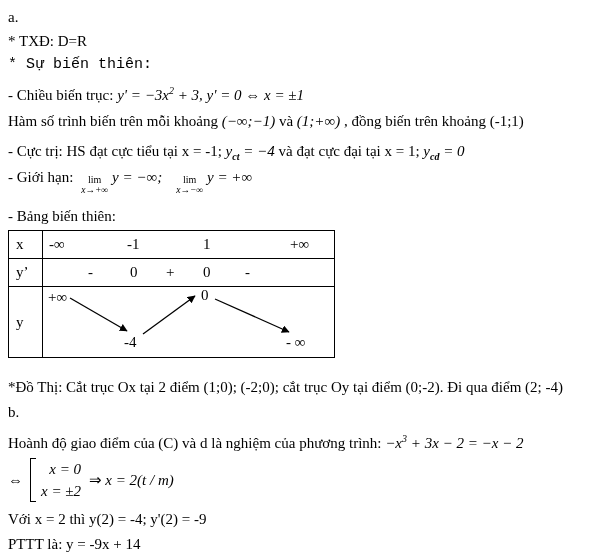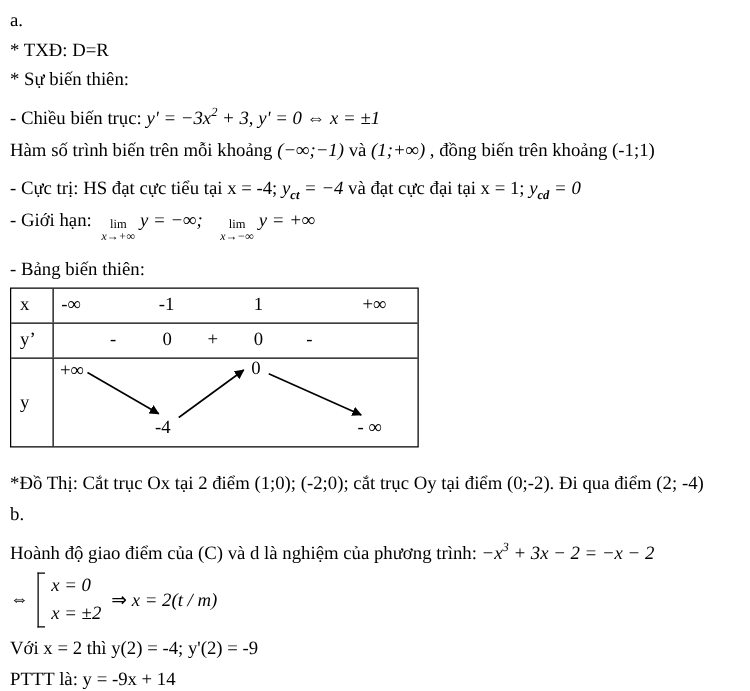--- a/index.html
+++ b/index.html
@@ -6,21 +6,21 @@
   html,body { margin:0; padding:0; }
   body {
     width:600px; height:553px; overflow:hidden;
     background:#ffffff; color:#000000;
     font-family:"Liberation Serif", serif;
     font-size:15px;
   }
   .page { padding:5px 8px 0 8px; }
   .ln { white-space:nowrap; }
   .h24 { height:24px; line-height:24px; }
-  .h23 { height:23px; line-height:23px; }
+  .h23 { height:23px; line-height:23px;font-family:Liberation Mono, monospace; }
   .h26 { height:26px; line-height:26px; }
   .h30 { height:30px; line-height:30px; }
   .m { font-style:italic; }
   sup.sp { font-size:10px; font-style:italic; }
   sub.sb { font-size:10px; font-style:italic;font-weight:bold; }
   
   .ln-gioihan { height:38px; padding-top:3px; }
   .lim { display:inline-block; text-align:center; line-height:1; vertical-align:-11px; margin:0 4px; }
   .lim .top { display:block; font-size:10px; }
   .lim .under { display:block; font-size:9.5px; font-style:italic; margin-top:1px; }
@@ -35,21 +35,21 @@
   .ry { height:70px; }
   .tcell .pos { position:absolute; line-height:16px; }
   .rx .pos, .ryp .pos { top:5px; }
   .arrows { position:absolute; left:0; top:0; }
   
   .sys { display:flex; align-items:center; height:52px; }
   .sys .iff { margin-right:5px; }
   .bracket { width:6px; align-self:stretch; margin:4px 5px 4px 2px;
              border-left:1.6px solid #000; border-top:1.6px solid #000; border-bottom:1.6px solid #000; }
   .stack { display:flex; flex-direction:column; justify-content:center; }
-  .stack .m { line-height:22px; }
+  .stack .m { line-height:22px;text-align:right; }
   .impl { margin-left:8px; }
 </style>
 </head>
 <body>
 
 <div class="page">
 
   <div class="ln h24">a.</div>
 
   <div class="ln h24">* TXĐ: D=R</div>
@@ -58,21 +58,21 @@
 
   <div class="ln h30">
     <span>- Chiều biến trục:  </span><span class="m">y' = −3x</span><sup class="sp">2</sup><span class="m"> + 3, y' = 0 ⇔ x = ±1</span>
   </div>
 
   <div class="ln h30">
     <span>Hàm số trình biến trên mỗi khoảng </span><span class="m">(−∞;−1)</span><span> và </span><span class="m">(1;+∞)</span><span> , đồng biến trên khoảng (-1;1)</span>
   </div>
 
   <div class="ln h30">
-    <span>- Cực trị: HS đạt cực tiểu tại x = -4;  </span><span class="m">y</span><sub class="sb">ct</sub><span class="m"> = −4 </span><span> và đạt cực đại tại x = 1; </span><span class="m">y</span><sub class="sb">cd</sub><span class="m"> = 0</span>
+    <span>- Cực trị: HS đạt cực tiểu tại x = -1;  </span><span class="m">y</span><sub class="sb">ct</sub><span class="m"> = −4 </span><span> và đạt cực đại tại x = 1; </span><span class="m">y</span><sub class="sb">cd</sub><span class="m"> = 0</span>
   </div>
 
   <div class="ln ln-gioihan">
     <span>- Giới hạn: </span><span class="lim"><span class="top">lim</span><span class="under">x→+∞</span></span><span class="m">y = −∞;</span><span class="lim gap-left"><span class="top">lim</span><span class="under">x→−∞</span></span><span class="m">y = +∞</span>
   </div>
 
   <div class="ln h24">- Bảng biến thiên:</div>
 
   <div class="bbt">
     <div class="trow rx">

